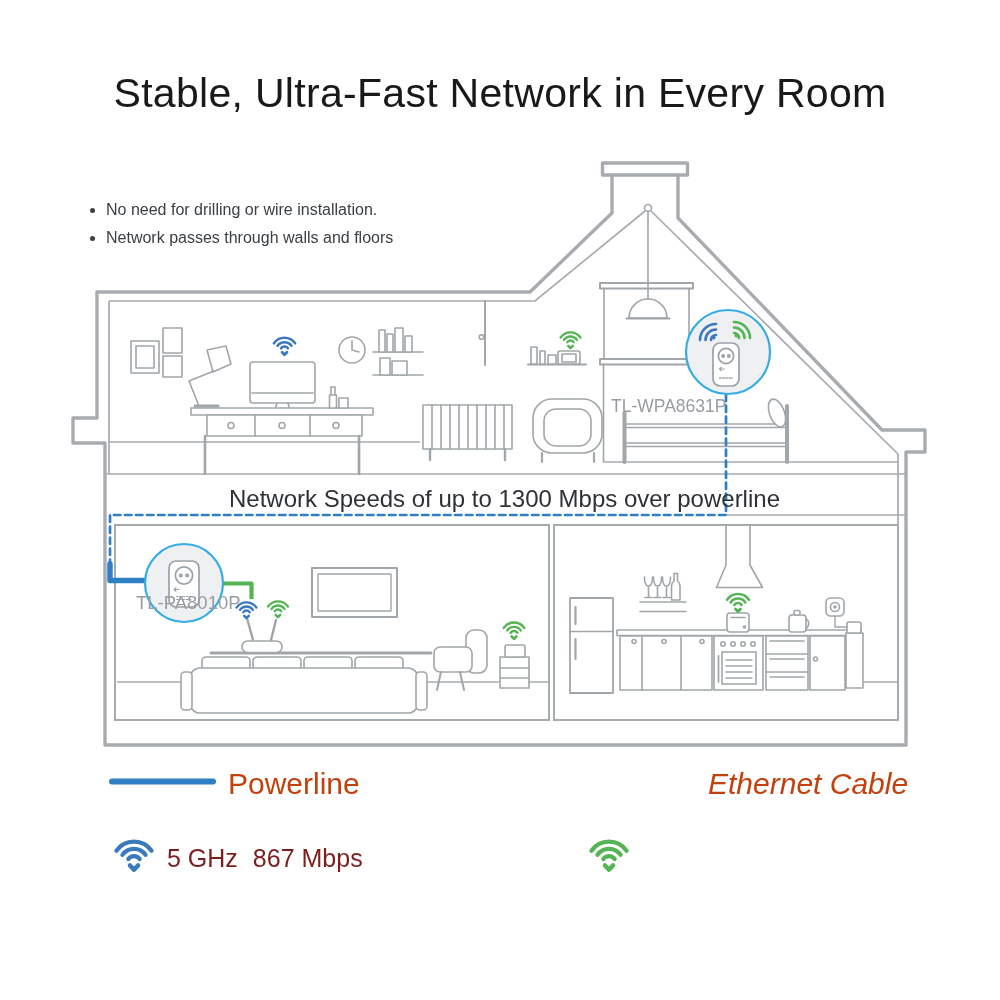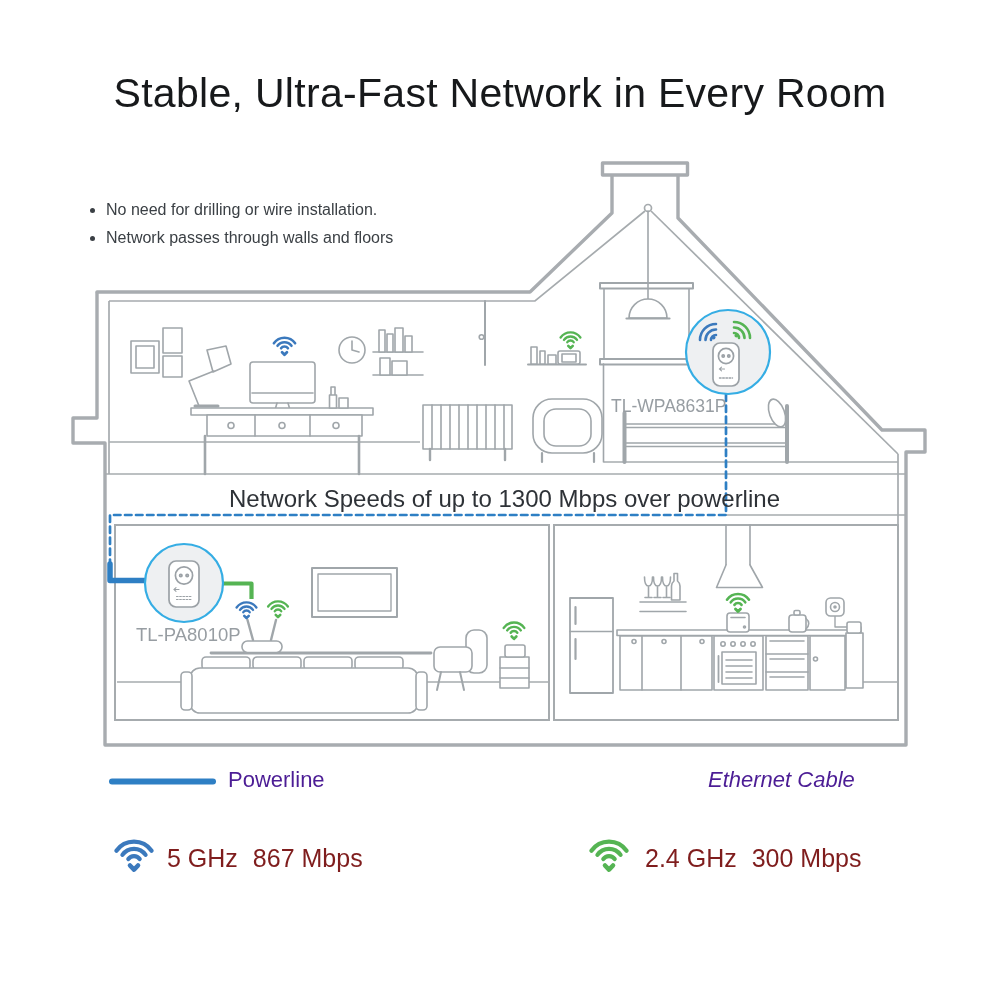--- a/index.html
+++ b/index.html
@@ -7,22 +7,22 @@
          font-family:"Liberation Sans", sans-serif;}
   .stage .txt{position:absolute;white-space:nowrap;}
   .title{left:0;top:70px;width:1000px;text-align:center;font-size:41px;
          color:#17191b;letter-spacing:.3px;}
   ul.features{position:absolute;left:76px;top:196px;margin:0;padding:0 0 0 30px;
          font-size:16px;color:#3b4045;line-height:28px;}
   ul.features li{list-style-type:disc;}
   .caption{left:229px;top:485px;font-size:24px;color:#2e3237;}
   .dev-label{font-size:17.5px;color:#979da2;}
   .lbl-upper{left:611px;top:396px;}
-  .lbl-lower{left:136px;top:624px;font-size:18.5px;}
-  .legend-label{font-size:22px;color:#4c1d95;}
+  .lbl-lower{left:136px;top:592px;font-size:18.5px;}
+  .legend-label{font-size:30px;color:#c2410c;}
   .lbl-powerline{left:228px;top:767px;}
   .lbl-ethernet{left:708px;top:767px;font-style:italic;}
   .speed-row{font-size:25px;color:#7f1d1d;text-align:center;}
   .speed-row .speed{margin-left:15px;}
   .row-5g{left:167px;top:844px;}
   .row-24g{left:645px;top:844px;}
   svg.art{position:absolute;left:0;top:0;}
 </style>
 </head>
 <body>
@@ -318,17 +318,14 @@
 
   <div class="txt dev-label lbl-upper">TL-WPA8631P</div>
   <div class="txt dev-label lbl-lower">TL-PA8010P</div>
 
   <div class="txt legend-label lbl-powerline">Powerline</div>
   <div class="txt legend-label lbl-ethernet">Ethernet Cable</div>
 
   <div class="txt speed-row row-5g">
     <span>5 GHz</span><span class="speed">867 Mbps</span>
   </div>
-  <div class="txt speed-row row-24g">
-    <span>2.4 GHz</span><span class="speed">300 Mbps</span>
-  </div>
 
 </div>
 
 </body></html>

